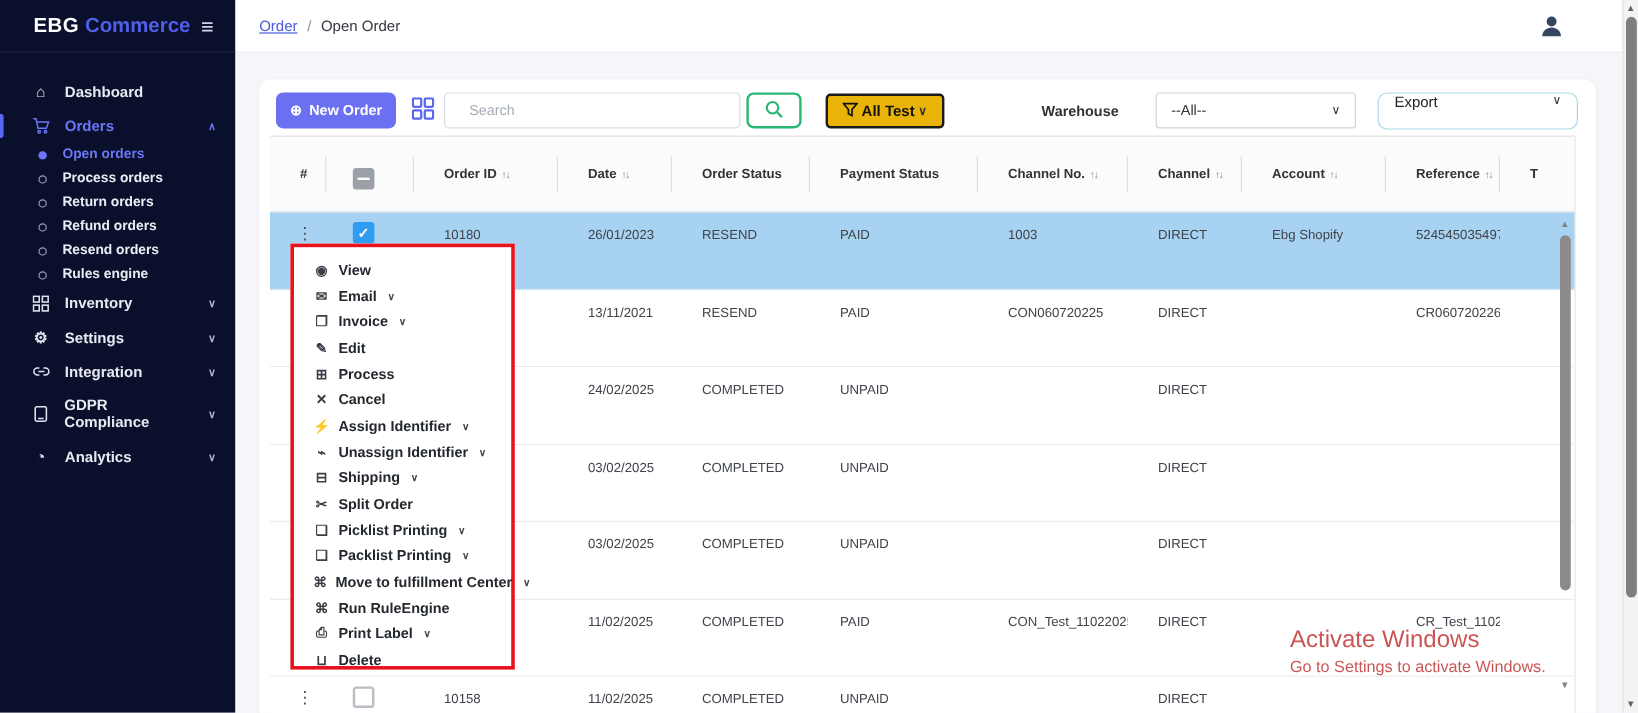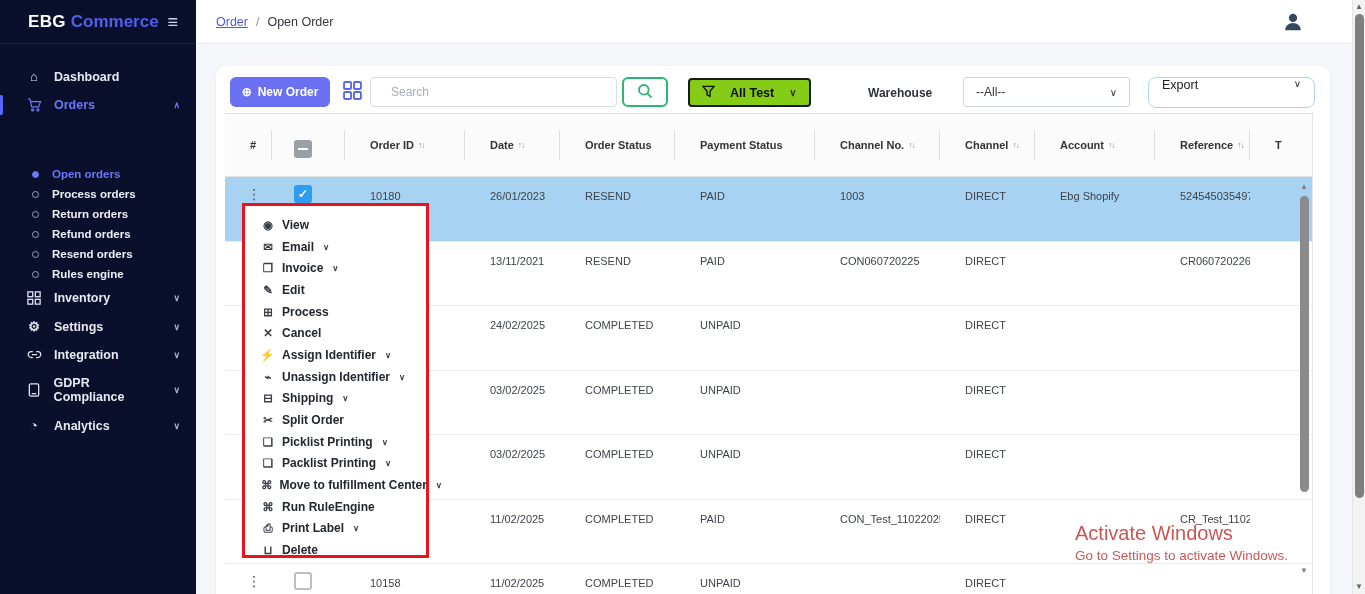--- a/index.html
+++ b/index.html
@@ -14,42 +14,42 @@
   .hamburger { margin-left:auto; color:#cdd3e4; font-size:18px; cursor:pointer; line-height:1; }
   .nav { padding-top:18px; }
   .nav-item { display:flex; align-items:center; gap:12px; padding:7px 16px 7px 26px; font-size:12.5px; font-weight:bold; color:#e8eaf2; cursor:pointer; position:relative; }
   .nav-item .nicon { width:16px; display:inline-flex; justify-content:center; color:#dfe3f0; font-size:13px; }
   .nav-item .chev { margin-left:auto; font-size:9px; color:#aab1c9; }
   .nav-item.active { color:#6b77f8; }
   .nav-item.active .nicon, .nav-item.active .chev { color:#6b77f8; }
   .nav-item.active::before { content:""; position:absolute; left:0; top:4px; bottom:4px; width:3px; background:#5a67f2; border-radius:0 2px 2px 0; }
   .sub-item { display:flex; align-items:center; gap:13px; padding:4px 16px 4px 32px; font-size:11.5px; font-weight:bold; color:#eceef6; cursor:pointer; }
   .sub-item .bullet { width:7px; height:7px; border:1px solid #9aa2bd; border-radius:50%; flex:0 0 auto; }
-  .sub-item.active { color:#6b77f8;margin-top:45px; }
+  .sub-item.active { color:#6b77f8; }
   .sub-item.active .bullet { background:#6b77f8; border-color:#6b77f8; }
 
   
   .topbar { position:absolute; left:196px; top:0; width:1156px; height:44px; background:#ffffff; border-bottom:1px solid #e9eaef; z-index:4; display:flex; align-items:center; padding:0 20px; }
   .crumb-link { color:#4a5bdc; font-size:12.5px; text-decoration:underline; cursor:pointer; }
   .crumb-sep { color:#8a8f99; margin:0 8px; font-size:12.5px; }
   .crumb-cur { color:#33363d; font-size:12.5px; }
   .user-ico { margin-left:auto; margin-right:28px; cursor:pointer; display:flex; }
 
   
   .content { position:absolute; left:196px; top:44px; width:1156px; height:550px; background:#f4f6f9; }
   .card { position:absolute; left:20px; top:22px; width:1114px; height:540px; background:#ffffff; border-radius:10px 10px 0 0; box-shadow:0 1px 3px rgba(20,30,60,.06); }
 
   
   .toolbar { position:absolute; left:0; top:0; width:100%; height:47px; }
   .btn-new { position:absolute; left:14px; top:11px; width:100px; height:30px; background:#6b70f2; border:none; border-radius:6px; color:#fff; font-weight:bold; font-size:12px; display:flex; align-items:center; justify-content:center; gap:6px; cursor:pointer; font-family:inherit; }
   .grid-ico { position:absolute; left:127px; top:15px; cursor:pointer; display:flex; }
   .search-input { position:absolute; left:154px; top:11px; width:247px; height:30px; border:1px solid #d9dde3; border-radius:4px; padding:0 20px; font-size:12px; color:#444; font-family:inherit; outline:none; }
   .search-input::placeholder { color:#a7adb8; }
   .btn-search { position:absolute; left:406px; top:11px; width:46px; height:30px; background:#fff; border:2px solid #2bb673; border-radius:6px; display:flex; align-items:center; justify-content:center; cursor:pointer; }
-  .btn-filter { position:absolute; left:472px; top:12px; height:29px; padding:0 12px; background:#84cc16; border:2px solid #1a1a1a; border-radius:4px; display:flex; align-items:center; gap:15px; font-size:12.5px; font-weight:bold; color:#111; cursor:pointer; font-family:inherit; }
+  .btn-filter { position:absolute; left:472px; top:12px; height:29px; padding:0 12px; background:#eab308; border:2px solid #1a1a1a; border-radius:4px; display:flex; align-items:center; gap:3px; font-size:12.5px; font-weight:bold; color:#111; cursor:pointer; font-family:inherit; }
   .btn-filter .chev, .sel-all .chev, .btn-export .chev { font-size:10px; color:#333; }
   .wh-label { position:absolute; left:652px; top:20px; font-size:12px; font-weight:bold; color:#2f3237; }
   .sel-all { position:absolute; left:747px; top:11px; width:167px; height:30px; border:1px solid #cfd4db; border-radius:3px; background:#fff; display:flex; align-items:center; justify-content:space-between; padding:1px 12px; font-size:12px; color:#333; cursor:pointer; }
   .btn-export { position:absolute; left:932px; top:11px; width:167px; height:31px; border:1px solid #abd8e6; border-radius:8px; background:#fff; display:flex; align-items:flex-start; justify-content:space-between; padding:0 13px; font-size:12.5px; color:#222; cursor:pointer; }
 
   
   .tablewrap { position:absolute; left:9px; top:47px; width:1088px; border-right:1px solid #e3e3e3; }
   .thead { display:grid; grid-template-columns:47px 73px 120px 95px 115px 140px 125px 95px 120px 95px 63px; height:64px; align-items:center; background:#fbfbfc; border-top:1px solid #e2e2e2; border-bottom:1px solid #e2e2e2; }
   .th { font-size:11px; font-weight:bold; color:#333; padding-left:25px; display:flex; align-items:center; gap:4px; border-right:1px solid #dedede; height:30px; }
   .th:last-child { border-right:none; }

